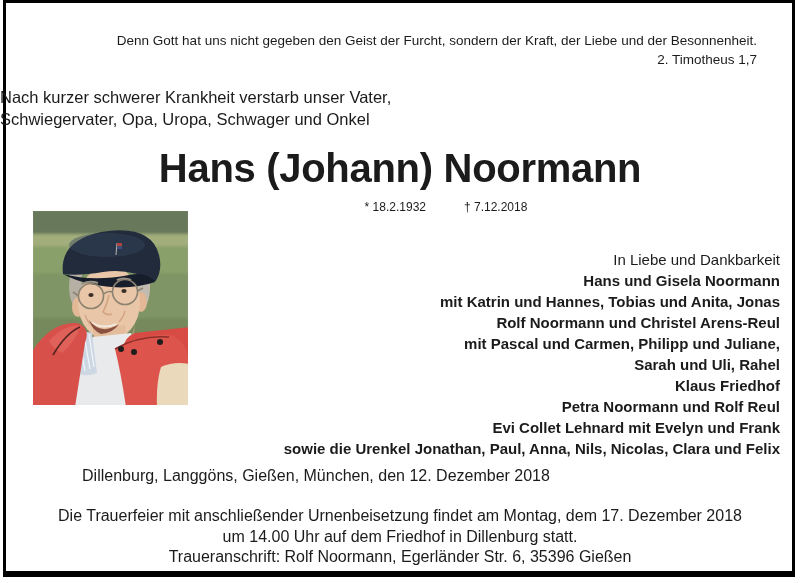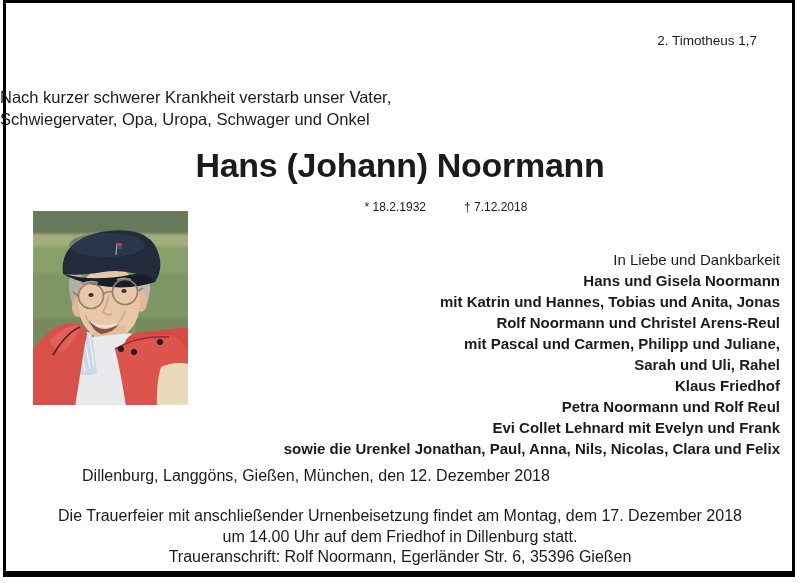--- a/index.html
+++ b/index.html
@@ -18,21 +18,21 @@
   .scripture{
     top:31px;right:43px;text-align:right;
     font-size:13.5px;line-height:19px;white-space:nowrap;
   }
   .announcement{
     top:86px;left:0;width:800px;
     font-size:16.5px;line-height:22px;
   }
   .deceased-name{
     top:146px;left:0;width:800px;margin:0;text-align:center;
-    font-size:34px;font-weight:700;letter-spacing:-0.3px;
+    font-size:40px;font-weight:700;letter-spacing:-0.3px;
   }
   .dates{
     top:200px;left:0;width:796px;text-align:center;font-size:12px;padding-left:48px;
   }
   .dates span{display:inline-block;}
   .dates .birth{margin-right:38px;}
   .photo{
     top:211px;left:33px;width:155px;height:194px;overflow:hidden;
   }
   .photo svg{display:block;width:155px;height:194px;}
@@ -51,20 +51,21 @@
   }
 </style>
 </head>
 <body>
 
 <div class="page">
 
   <div class="frame"></div>
 
   <div class="abs scripture">
+    <div>Denn Gott hat uns nicht gegeben den Geist der Furcht, sondern der Kraft, der Liebe und der Besonnenheit.</div>
     <div>2. Timotheus 1,7</div>
   </div>
 
   <div class="abs announcement">
     <div>Nach kurzer schwerer Krankheit verstarb unser Vater,</div>
     <div>Schwiegervater, Opa, Uropa, Schwager und Onkel</div>
   </div>
 
   <h1 class="abs deceased-name">Hans (Johann) Noormann</h1>
 

